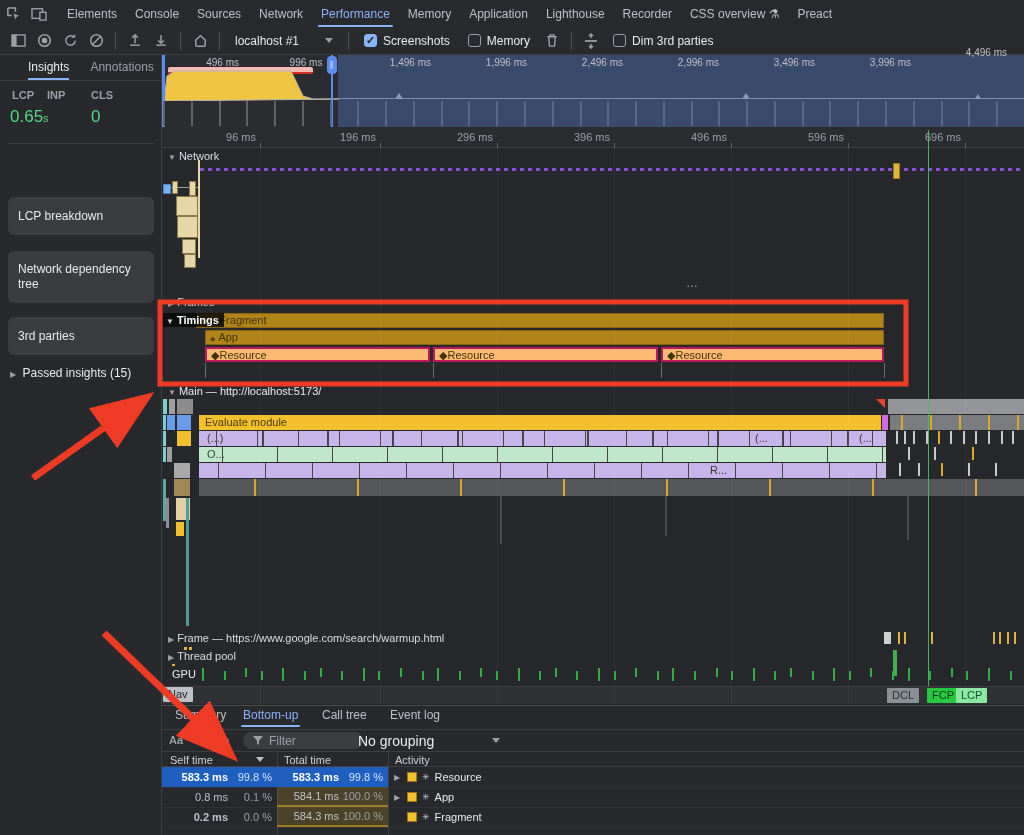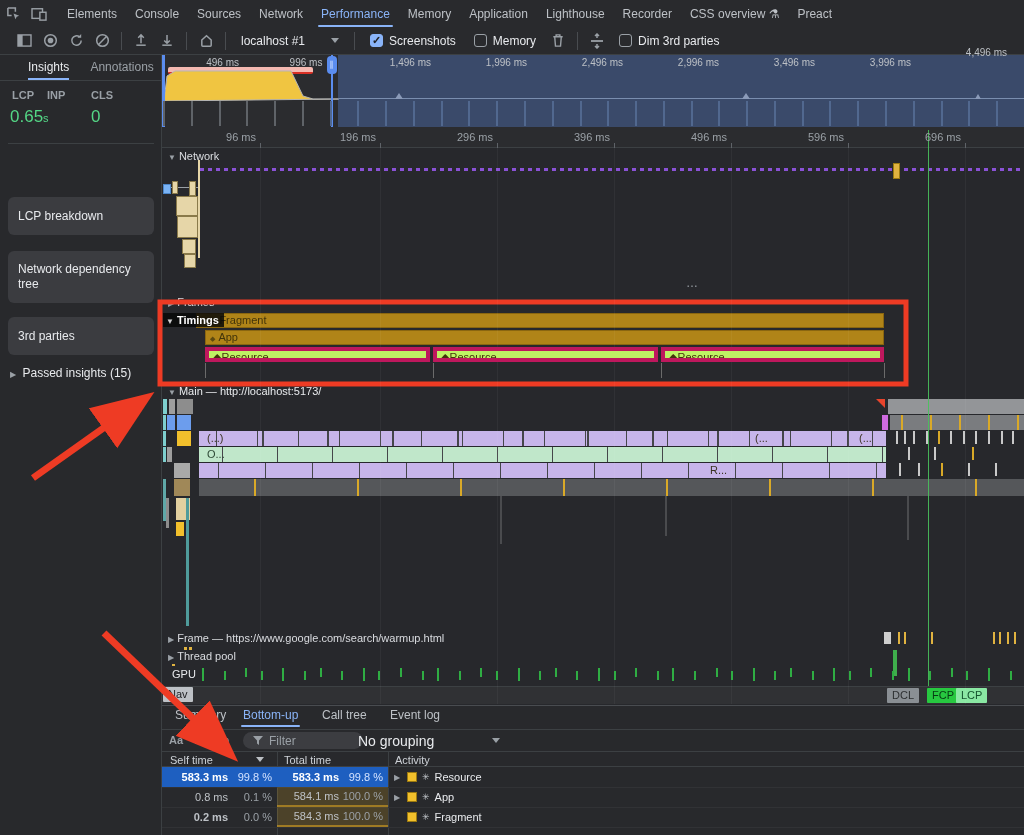--- a/index.html
+++ b/index.html
@@ -6,21 +6,21 @@
   #app{position:relative;width:1024px;height:835px;background:#202124;overflow:hidden;
        font-family:"Liberation Sans",sans-serif;font-size:11px;color:#bdc1c6;}
   .abs{position:absolute;}
   
   #tabbar{left:0;top:0;width:1024px;height:27px;background:#292a2d;border-bottom:1px solid #3c4043;display:flex;align-items:center;}
   .tb-icon{width:26px;height:22px;display:flex;align-items:center;justify-content:center;color:#9aa0a6;}
   .dt-tab{padding:0 9px;line-height:26px;font-size:12px;color:#bdc1c6;position:relative;white-space:nowrap;}
   .dt-tab.active{color:#8ab4f8;}
   .dt-tab.active::after{content:"";position:absolute;left:6px;right:6px;bottom:0;height:2px;background:#8ab4f8;border-radius:2px;}
   
-  #toolbar{left:0;top:27px;width:1024px;height:28px;background:#292a2d;border-bottom:1px solid #3c4043;display:flex;align-items:center;gap:2px;padding-left:12px;box-sizing:border-box;}
+  #toolbar{left:0;top:27px;width:1024px;height:28px;background:#292a2d;border-bottom:1px solid #3c4043;display:flex;align-items:center;gap:2px;padding-left:6px;box-sizing:border-box;}
   .icon-btn{width:24px;height:22px;display:flex;align-items:center;justify-content:center;color:#9aa0a6;}
   .vsep{width:1px;height:18px;background:#494c50;margin:0 5px;}
   .select{display:flex;align-items:center;gap:26px;color:#e8eaed;font-size:12px;padding:0 8px;}
   .caret{width:0;height:0;border-left:4px solid transparent;border-right:4px solid transparent;border-top:5px solid #9aa0a6;display:inline-block;}
   .chk{display:flex;align-items:center;gap:6px;font-size:12px;color:#e8eaed;margin:0 8px;}
   .box{width:13px;height:13px;border-radius:3px;border:1.5px solid #9aa0a6;box-sizing:border-box;}
   .box.on{background:#8ab4f8;border-color:#8ab4f8;color:#202124;font-size:11px;line-height:11px;text-align:center;font-weight:bold;}
   
   #sidebar{left:0;top:55px;width:162px;height:780px;background:#28292c;border-right:1px solid #3c4043;box-sizing:border-box;}
   .side-tab{font-size:12px;position:relative;padding:5px 0 6px 0;display:inline-block;}
@@ -35,21 +35,21 @@
   .film{position:absolute;top:101px;height:25px;background:#050505;border:1px solid #5f6368;box-sizing:border-box;}
   .film.blue{background:#26344f;border-color:#51688f;}
   .ruler-label{position:absolute;top:131px;font-size:11px;color:#9aa0a6;text-align:right;}
   .tick{position:absolute;top:143px;width:1px;height:5px;background:#5f6368;}
   .gridline{position:absolute;top:148px;height:556px;width:1px;background:rgba(255,255,255,0.045);}
   .sec-head{position:absolute;font-size:11px;color:#dadce0;white-space:nowrap;}
   .tri{color:#9aa0a6;font-size:8px;margin-right:3px;}
   .bar{position:absolute;box-sizing:border-box;font-size:11px;white-space:nowrap;overflow:hidden;}
   .timing-bar{background:#b08418;border:1px solid #8a6610;color:#42340a;line-height:13px;padding-left:4px;}
   .timing-bar .mk{font-size:7px;margin-right:3px;color:#5d4a10;}
-  .resource-bar{background:#bef264;border:4px solid #be185d;color:#42340a;line-height:13px;padding-left:4px;}
+  .resource-bar{background:#fdba74;border:2px solid #be185d;color:#42340a;line-height:13px;padding-left:4px;}
   .flame-label{color:#3c3423;}
   .gpu-tick{position:absolute;width:2px;background:#2fad43;}
   .badge{position:absolute;font-size:11px;line-height:15px;padding:0 5px;border-radius:1px;}
   
   #bottom{left:162px;top:705px;width:862px;height:130px;background:#28292c;border-top:1px solid #494c50;box-sizing:border-box;}
   .btab{position:absolute;top:708px;font-size:12px;color:#bdc1c6;}
   .btab.active{color:#8ab4f8;}
   .btab.active::after{content:"";position:absolute;left:-2px;right:-2px;bottom:-5px;height:2px;background:#8ab4f8;border-radius:2px;}
   .pill{position:absolute;background:#3c3d41;border-radius:9px;color:#9aa0a6;font-size:12px;display:flex;align-items:center;gap:6px;padding:0 10px;}
   .th{position:absolute;top:754px;font-size:11px;color:#cdd1d6;}
@@ -256,20 +256,21 @@
 
   <div class="abs" style="left:163px;top:399px;width:4px;height:15px;background:#7ecfcf;"></div>
   <div class="abs" style="left:169px;top:399px;width:6px;height:15px;background:#9e9e9e;"></div>
   <div class="abs" style="left:177px;top:399px;width:16px;height:15px;background:#8d8d8d;"></div>
   <div class="abs" style="left:876px;top:399px;width:0;height:0;border-top:9px solid #e8442c;border-left:9px solid transparent;"></div>
   <div class="abs" style="left:888px;top:399px;width:136px;height:15px;background:#939598;"></div>
 
   <div class="abs" style="left:163px;top:415px;width:3px;height:15px;background:#7ecfcf;"></div>
   <div class="abs" style="left:167px;top:415px;width:8px;height:15px;background:#6c9ded;"></div>
   <div class="abs" style="left:177px;top:415px;width:14px;height:15px;background:#6c9ded;"></div>
+  <div class="bar" style="left:199px;top:415px;width:682px;height:15px;background:#f2c02c;line-height:15px;padding-left:6px;color:#4a3a05;"><span>Evaluate module</span></div>
   <div class="abs" style="left:882px;top:415px;width:6px;height:15px;background:#cf6be0;"></div>
   <div class="abs" style="left:890px;top:415px;width:134px;height:15px;background:#7a7c7f;background-image:repeating-linear-gradient(90deg,transparent 0 11px,#d9a928 11px 13px,transparent 13px 29px);"></div>
 
   <div class="abs" style="left:163px;top:431px;width:3px;height:15px;background:#7ecfcf;"></div>
   <div class="abs" style="left:177px;top:431px;width:14px;height:15px;background:#f2c02c;"></div>
   <div class="bar" style="left:199px;top:431px;width:687px;height:15px;background:#c7b5ea;line-height:15px;
        background-image:repeating-linear-gradient(90deg,transparent 0 17px,#45464a 17px 18px,transparent 18px 41px),repeating-linear-gradient(90deg,transparent 0 63px,#45464a 63px 65px);">
     <span class="flame-label" style="position:absolute;left:8px;">(...)</span>
     <span class="flame-label" style="position:absolute;left:556px;">(...</span>
     <span class="flame-label" style="position:absolute;left:660px;">(...</span>

